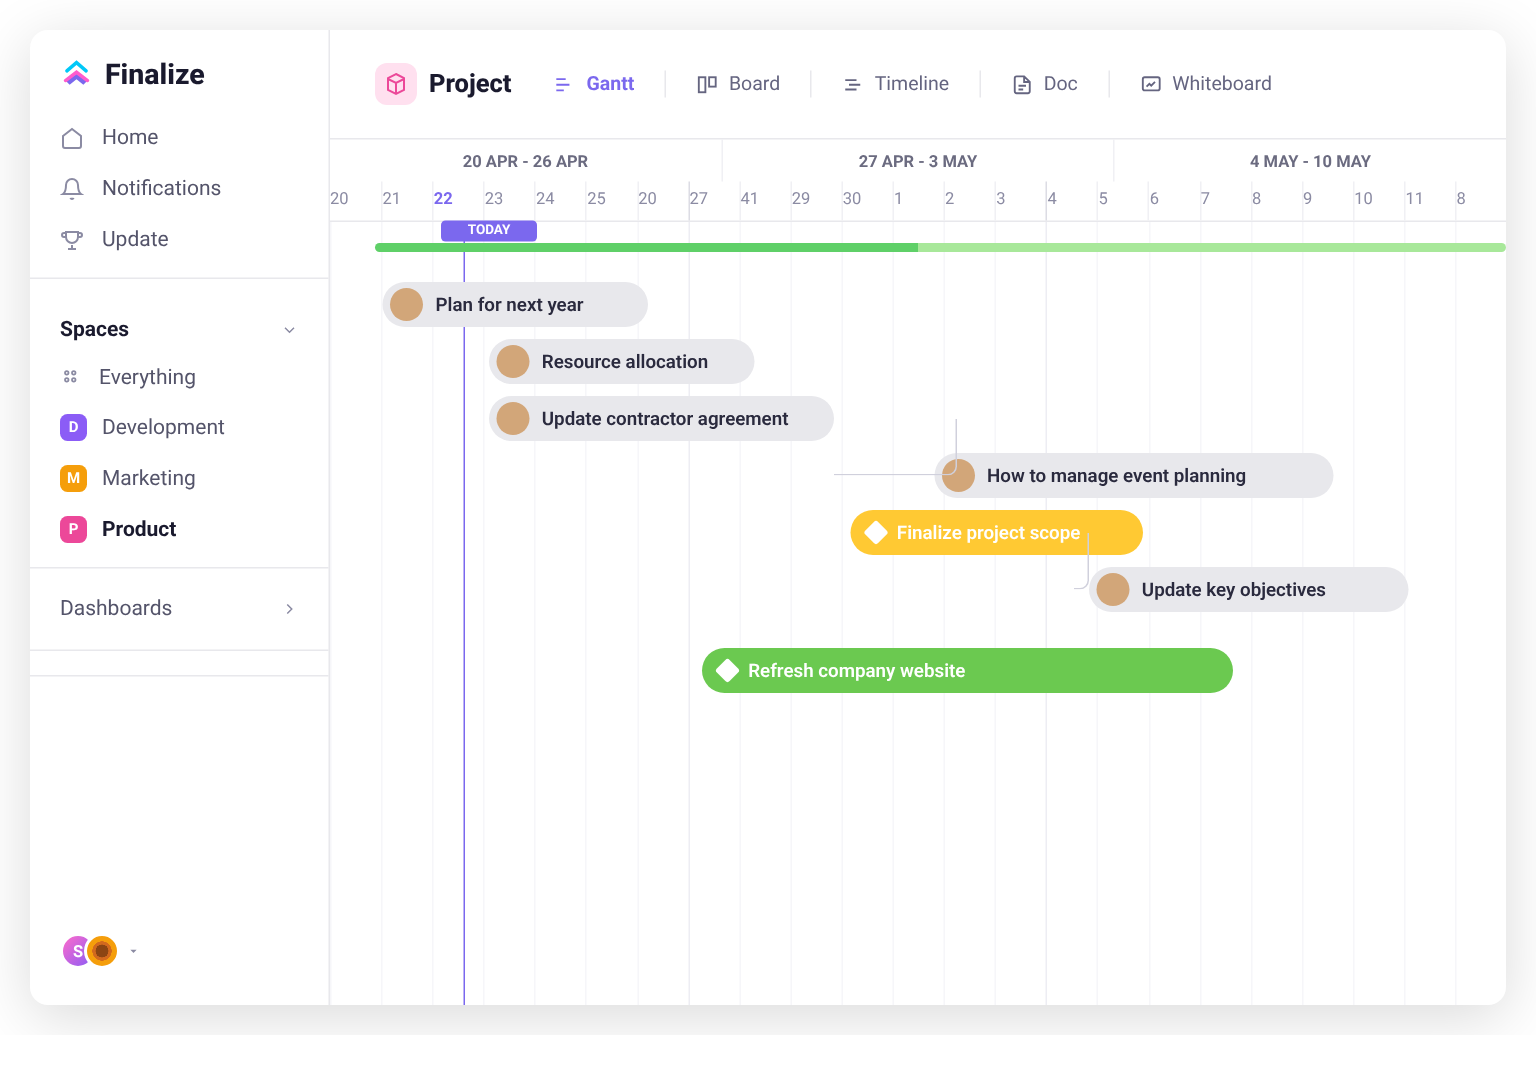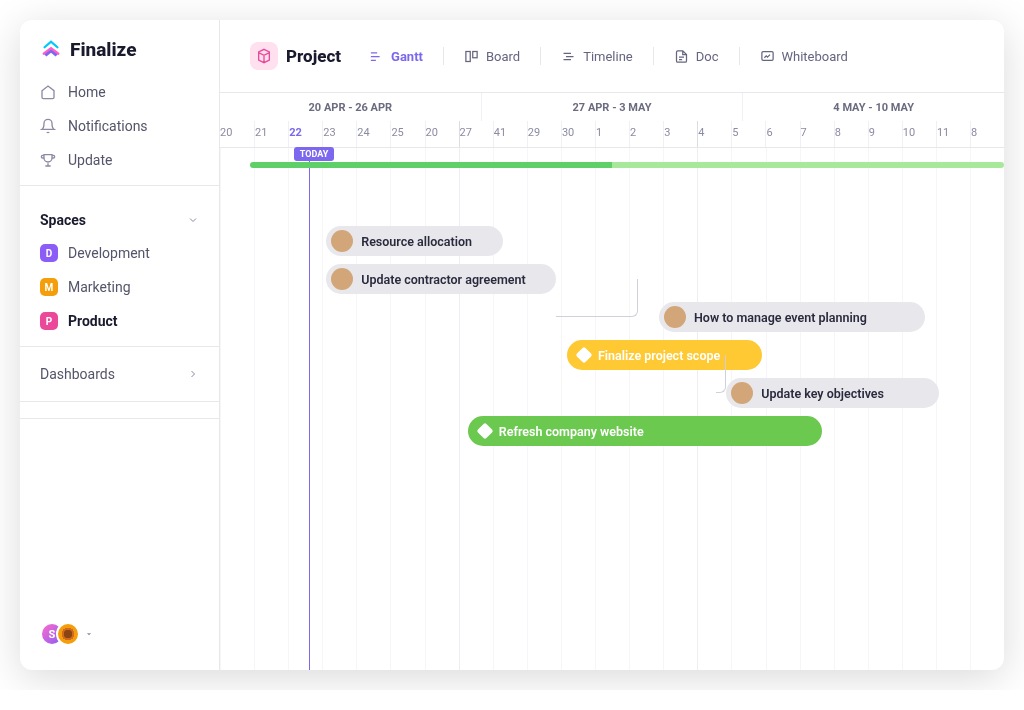--- a/index.html
+++ b/index.html
@@ -34,21 +34,21 @@
 .tab-sep { width:1px; height:18px; background:#e8e8ec; margin:0 2px; }
 .timeline-header { border-bottom:1px solid #e8e8ec; }
 .week-row { display:flex; height:28px; }
 .week-cell { flex:1; text-align:center; font-size:11px; font-weight:700; color:#6b6b80; padding-top:8px; border-left:1px solid #f0f0f4; }
 .week-cell:first-child { border-left:none; }
 .day-row { display:flex; height:26px; position:relative; }
 .day-cell { width:35.4px; font-size:11px; color:#8b8ba3; padding-top:5px; border-left:1px solid #f0f0f4; }
 .day-cell:first-child { border-left:none; }
 .day-cell.today { color:#7b68ee; font-weight:700; }
 .day-cell.sep { border-left:1px solid #dcdce4; }
-.today-badge { position:absolute; top:26px; background:#7b68ee; color:#fff; font-size:9px; font-weight:700; padding:2px 6px; border-radius:3px; z-index:5; }
+.today-badge { position:absolute; top:26px; background:#7b68ee; color:#fff; font-size:9px; font-weight:700; padding:2px 18px; border-radius:3px; z-index:5; }
 .gantt-area { flex:1; position:relative; overflow:hidden; }
 .grid-bg { position:absolute; inset:0; display:flex; }
 .grid-col { width:35.4px; border-left:1px solid #f6f6f9; }
 .grid-col.sep { border-left:1px solid #ededf3; }
 .today-line { position:absolute; top:0; bottom:0; width:1px; background:#7b68ee; z-index:2; }
 .progress-bar { position:absolute; top:14px; left:30px; right:0; height:6px; border-radius:3px; background:linear-gradient(90deg,#5fd068 0%,#5fd068 48%,#a8e89a 48%,#a8e89a 100%); z-index:3; }
 .tasks { position:absolute; inset:0; z-index:4; padding-top:36px; }
 .task { position:absolute; height:30px; border-radius:16px; display:flex; align-items:center; gap:8px; padding:0 14px 0 5px; font-size:12.5px; font-weight:600; white-space:nowrap; }
 .task.gray { background:#e8e8ec; color:#2a2a3e; }
 .task.yellow { background:#ffc933; color:#fff; }
@@ -93,20 +93,31 @@
 
     <div class="divider"></div>
 
     <div class="section-header">
       <span>Spaces</span>
       <svg class="chevron" viewBox="0 0 24 24" fill="none" stroke="currentColor" stroke-width="2">
           <path d="M6 9l6 6 6-6"></path>
         </svg>
     </div>
 
+    <div class="space-item">
+      <span class="square-icon">
+        <svg width="14" height="14" viewBox="0 0 24 24" fill="none" stroke="currentColor" stroke-width="2">
+            <circle cx="6" cy="6" r="2"></circle>
+            <circle cx="14" cy="6" r="2"></circle>
+            <circle cx="6" cy="14" r="2"></circle>
+            <circle cx="14" cy="14" r="2"></circle>
+          </svg>
+      </span>
+      <span>Everything</span>
+    </div>
 
     <div id="spaces-list">
         <div class="space-item">
           <span class="space-badge" style="background: rgb(139, 92, 246);">D</span>
           <span>Development</span>
         </div>
         <div class="space-item">
           <span class="space-badge" style="background: rgb(245, 158, 11);">M</span>
           <span>Marketing</span>
         </div>
@@ -242,41 +253,45 @@
           <div class="grid-col"></div>
           <div class="grid-col"></div>
           <div class="grid-col"></div>
           <div class="grid-col"></div>
           <div class="grid-col"></div>
           <div class="grid-col"></div>
         </div>
       <div class="today-line" id="today-line" style="left: 88.5px;"></div>
       <div class="progress-bar"></div>
       <div class="tasks" id="tasks">
+          <div class="task gray" style="left: 35.4px; width: 177px; top: 40px;">
+            <span class="task-av"></span>
+            <span>Plan for next year</span>
+          </div>
           <div class="task gray" style="left: 106.2px; width: 177px; top: 78px;">
             <span class="task-av"></span>
             <span>Resource allocation</span>
           </div>
           <div class="task gray" style="left: 106.2px; width: 230.1px; top: 116px;">
             <span class="task-av"></span>
             <span>Update contractor agreement</span>
           </div>
-          <div class="task gray" style="left: 439px; width: 265.5px; top: 154px;">
+          <div class="task gray" style="left: 403px; width: 265.5px; top: 154px;">
             <span class="task-av"></span>
             <span>How to manage event planning</span>
           </div>
           <div class="task yellow" style="left: 346.92px; width: 194.7px; top: 192px; text-align: center;">
             <span class="diamond"></span>
             <span>Finalize project scope</span>
           </div>
           <div class="task gray" style="left: 506.22px; width: 212.4px; top: 230px;">
             <span class="task-av"></span>
             <span>Update key objectives</span>
           </div>
-          <div class="task green" style="left: 247.8px; width: 354px; top: 268px;">
+          <div class="task green" style="left: 247.8px; width: 354px; top: 284px;">
             <span class="diamond"></span>
             <span>Refresh company website</span>
           </div>
           <div class="connector" style="left: 336.3px; top: 131px; width: 81.42px; height: 38px; border-top: none; border-left: none;"></div>
           <div class="connector" style="left: 495.6px; top: 207px; width: 10.62px; height: 38px; border-top: none; border-left: none;"></div>
         </div>
     </div>
 
   </main>
 </div>

